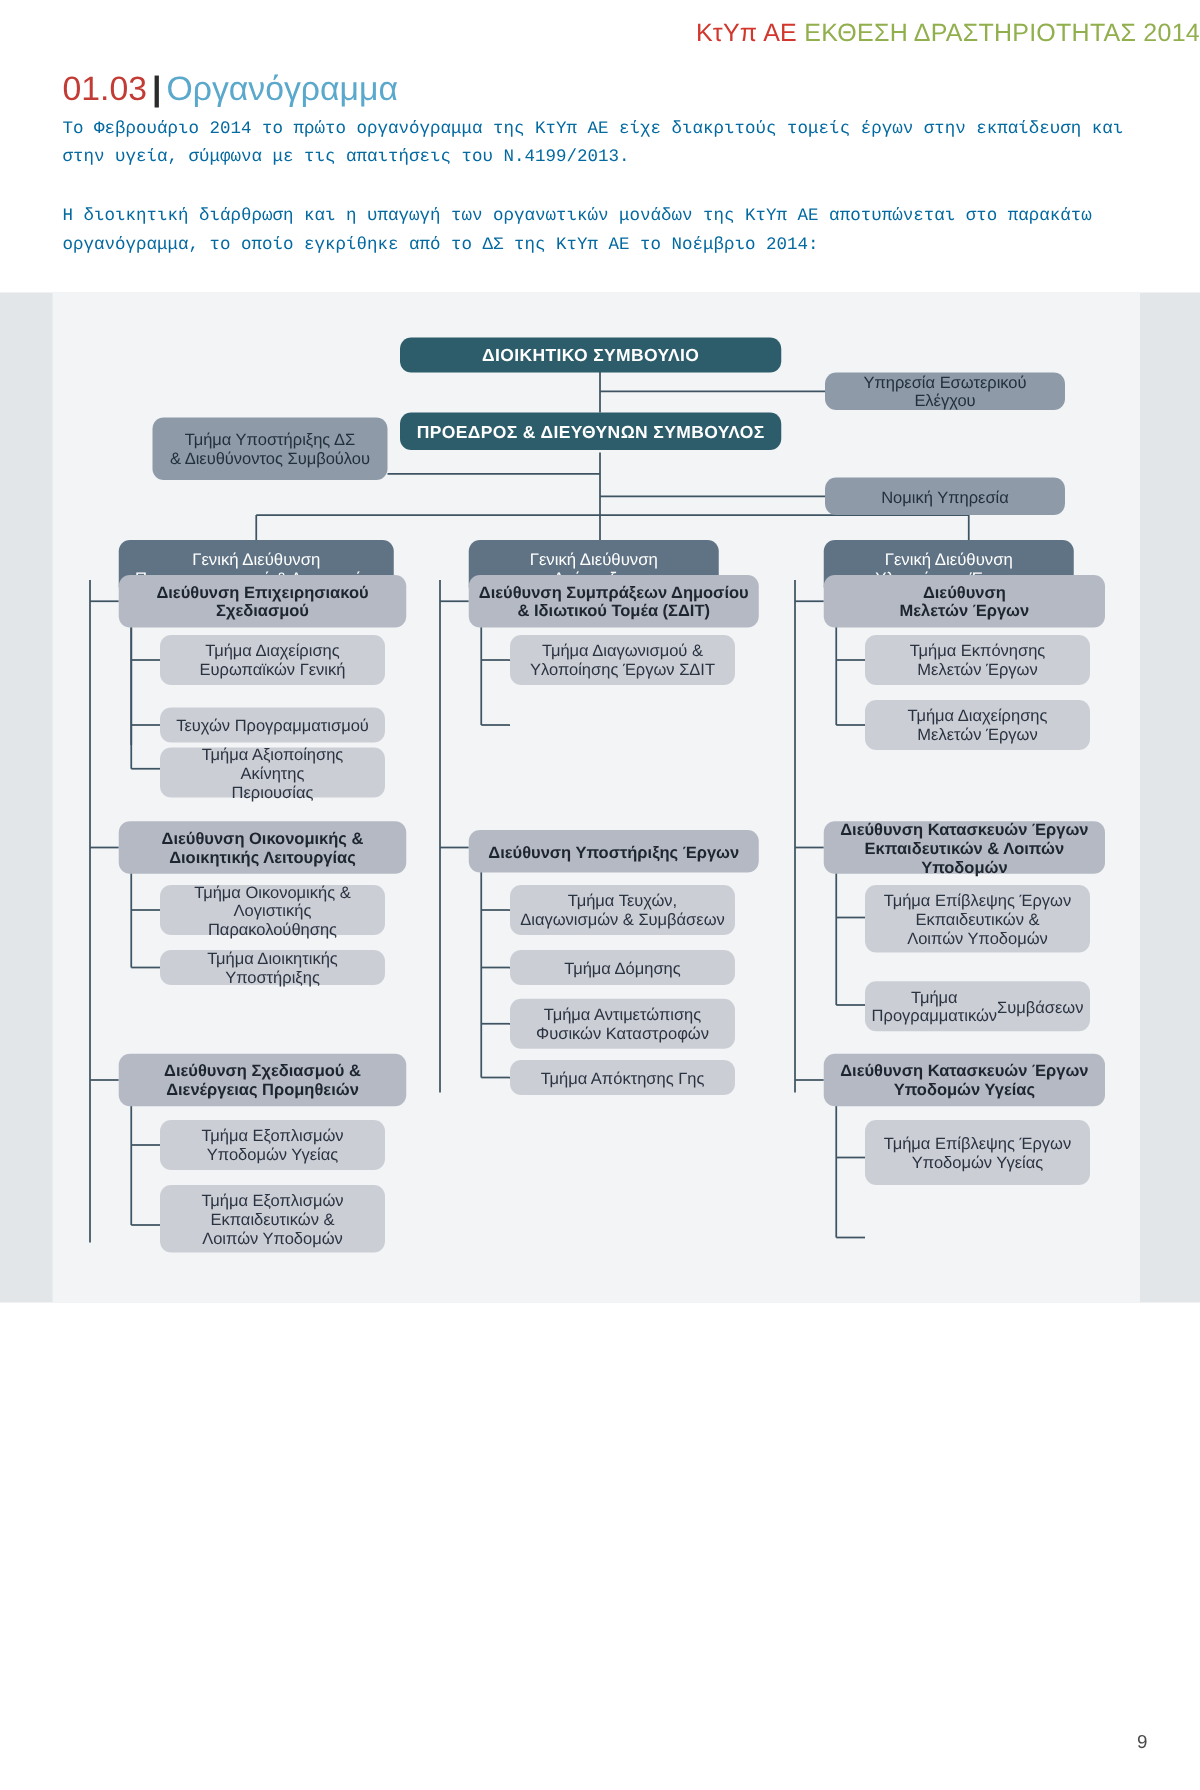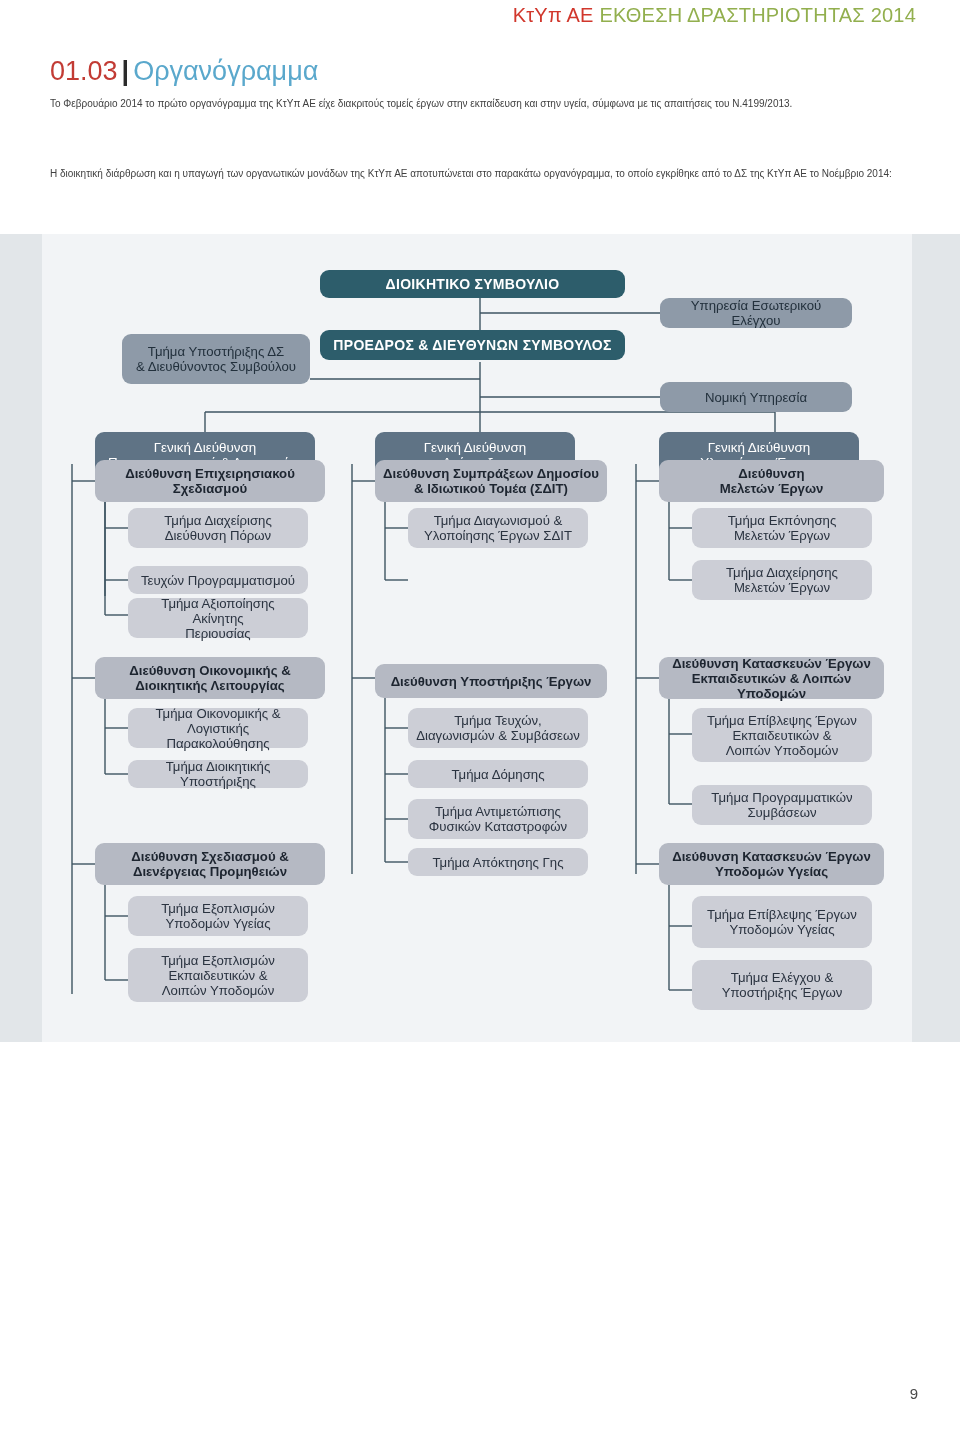--- a/index.html
+++ b/index.html
@@ -6,39 +6,39 @@
   html, body {
     width: 960px; height: 1432px;
     background: #ffffff;
     font-family: "Liberation Sans", sans-serif;
     overflow: hidden;
   }
   .page { position: relative; width: 960px; height: 1432px; }
 
   
   .doc-header {
-    position: absolute; top: 4px; left: 0; width: 960px;
-    text-align: right; padding-right: 44px;
+    position: absolute; top: 16px; left: 0; width: 960px;
+    text-align: right; 
     font-size: 20px; letter-spacing: .2px; white-space: nowrap;
   }
   .doc-header .brand { color: #d1372c; }
   .doc-header .report { color: #92af4e; }
 
   
   .sec-title {
     position: absolute; top: 56px; left: 50px;
     font-size: 27px; font-weight: 400; white-space: nowrap;
   }
   .sec-title .num { color: #c23b34; }
   .sec-title .bar { color: #2b2b2b; font-weight: 700; padding: 0 4px; }
   .sec-title .name { color: #5aa8cc; }
 
   .para {
     position: absolute; left: 50px; width: 878px;
-    color: #404040; font-size: 10px; line-height: 23px;
+    color: #0369a1; font-size: 14px; line-height: 23px; font-family: Liberation Mono, monospace;
   }
   .para.p1 { top: 92px; }
   .para.p2 { top: 162px; }
 
   
   .chart-bg {
     position: absolute; left: 0; top: 234px;
     width: 960px; height: 808px; background: #e2e6e9;
   }
   .chart-inner {
@@ -200,21 +200,21 @@
       <span>Γενική Διεύθυνση</span>
       <span>Υλοποίησης Έργων</span>
     </div>
 
     <div class="node lv-dir" style="left:95px; top:226px; width:230px; height:42px; flex-direction:column;">
       <span>Διεύθυνση Επιχειρησιακού</span>
       <span>Σχεδιασμού</span>
     </div>
     <div class="node lv-dept" style="left:128px; top:274px; width:180px; height:40px; flex-direction:column;">
       <span>Τμήμα Διαχείρισης</span>
-      <span>Διεύθυνση Πόρων</span>
+      <span>Ευρωπαϊκών Γενική</span>
     </div>
     <div class="node lv-dept" style="left:128px; top:332px; width:180px; height:28px;">Τευχών Προγραμματισμού</div>
     <div class="node lv-dept" style="left:128px; top:364px; width:180px; height:40px; flex-direction:column;">
       <span>Τμήμα Αξιοποίησης Ακίνητης</span>
       <span>Περιουσίας</span>
     </div>
 
     <div class="node lv-dir" style="left:95px; top:423px; width:230px; height:42px; flex-direction:column;">
       <span>Διεύθυνση Οικονομικής &amp;</span>
       <span>Διοικητικής Λειτουργίας</span>
@@ -275,34 +275,30 @@
 
     <div class="node lv-dir" style="left:659px; top:423px; width:225px; height:42px; flex-direction:column;">
       <span>Διεύθυνση Κατασκευών Έργων</span>
       <span>Εκπαιδευτικών &amp; Λοιπών Υποδομών</span>
     </div>
     <div class="node lv-dept" style="left:692px; top:474px; width:180px; height:54px; flex-direction:column;">
       <span>Τμήμα Επίβλεψης Έργων</span>
       <span>Εκπαιδευτικών &amp;</span>
       <span>Λοιπών Υποδομών</span>
     </div>
-    <div class="node lv-dept" style="left:692px; top:551px; width:180px; height:40px; flex-direction:column;">
+    <div class="node lv-dept" style="left:692px; top:551px; width:180px; height:40px; flex-direction:row;">
       <span>Τμήμα Προγραμματικών</span>
       <span>Συμβάσεων</span>
     </div>
 
     <div class="node lv-dir" style="left:659px; top:609px; width:225px; height:42px; flex-direction:column;">
       <span>Διεύθυνση Κατασκευών Έργων</span>
       <span>Υποδομών Υγείας</span>
     </div>
     <div class="node lv-dept" style="left:692px; top:662px; width:180px; height:52px; flex-direction:column;">
       <span>Τμήμα Επίβλεψης Έργων</span>
       <span>Υποδομών Υγείας</span>
     </div>
-    <div class="node lv-dept" style="left:692px; top:726px; width:180px; height:50px; flex-direction:column;">
-      <span>Τμήμα Ελέγχου &amp;</span>
-      <span>Υποστήριξης Έργων</span>
-    </div>
 
   </div>
 
   <div class="page-num">9</div>
 </div>
 
 </body></html>

